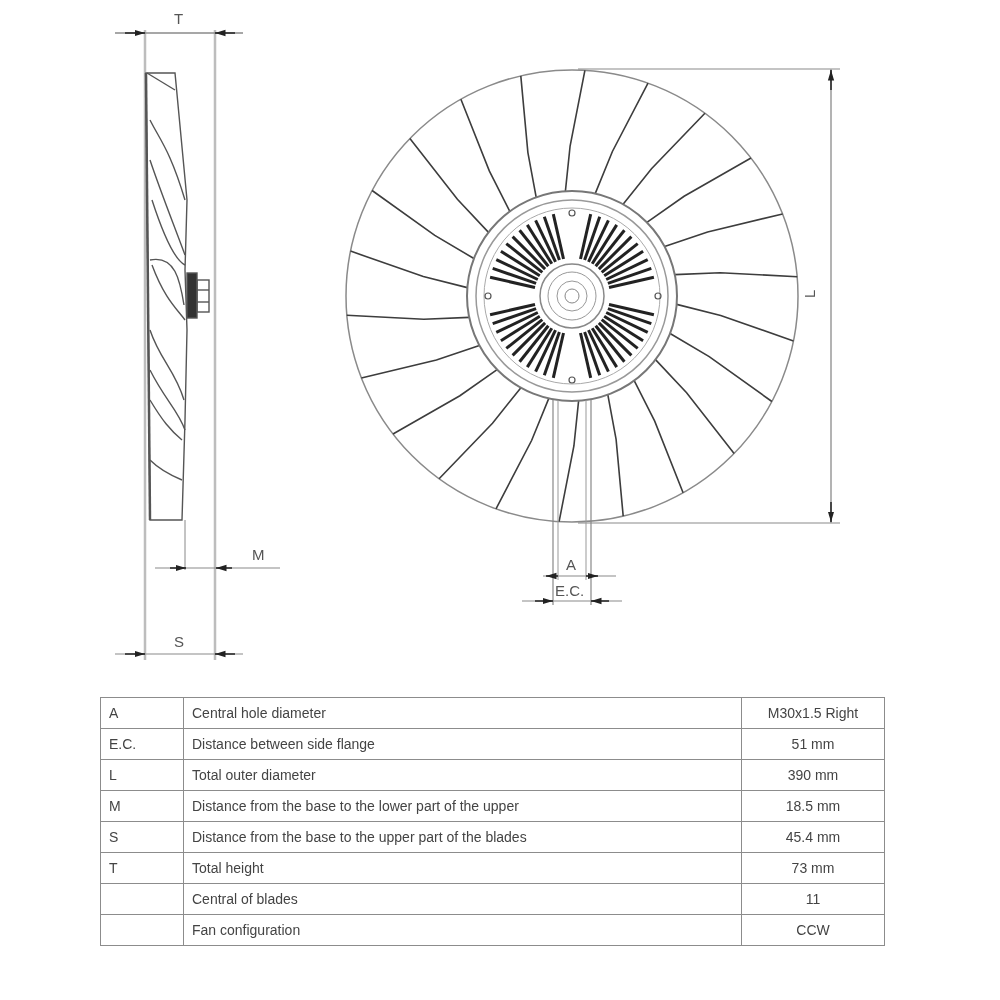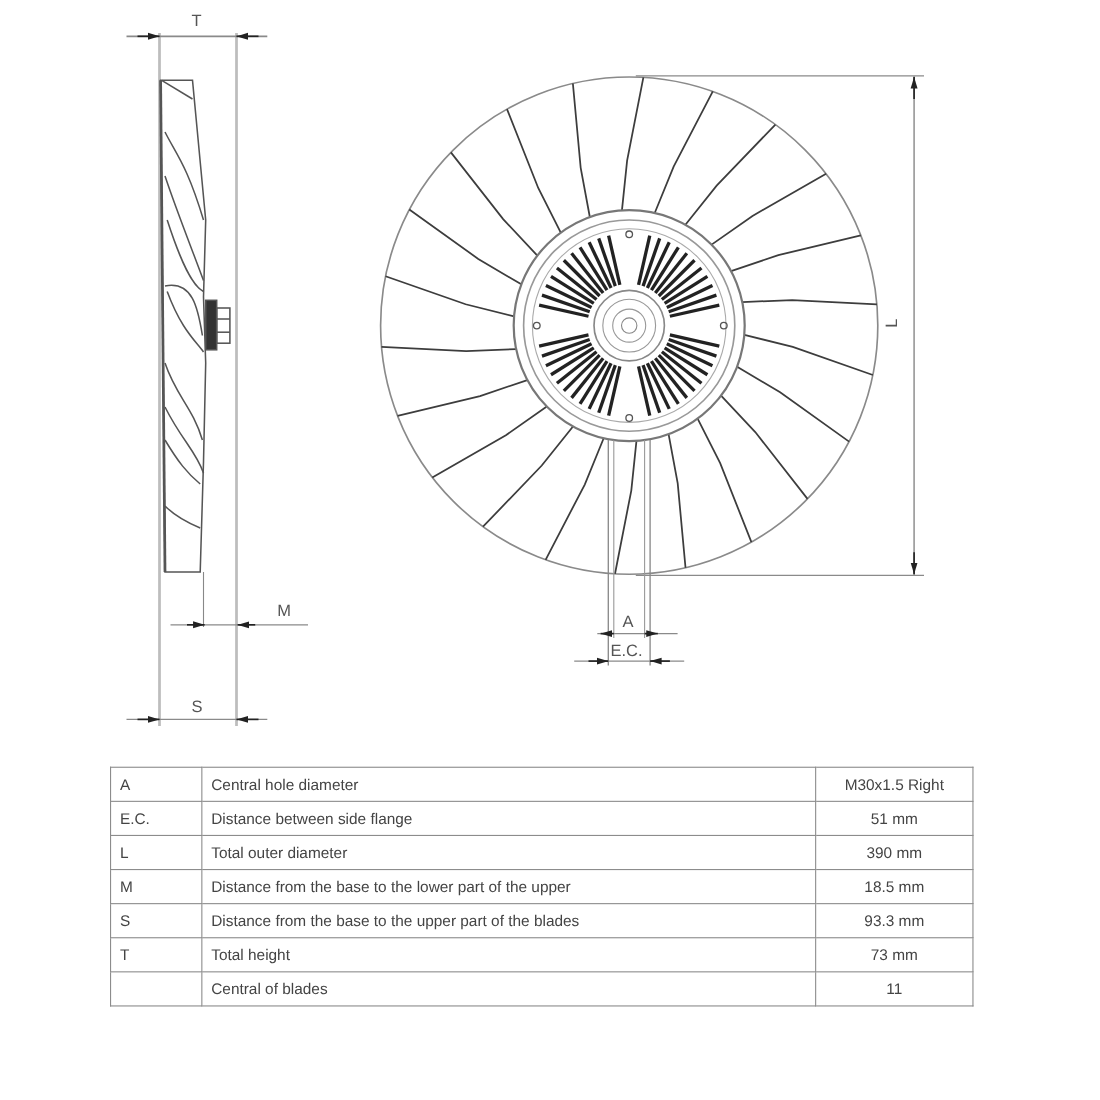--- a/index.html
+++ b/index.html
@@ -209,26 +209,31 @@
     <td class="val">390 mm</td>
   </tr>
       <tr>
     <td class="code">M</td>
     <td class="desc">Distance from the base to the lower part of the upper</td>
     <td class="val">18.5 mm</td>
   </tr>
       <tr>
     <td class="code">S</td>
     <td class="desc">Distance from the base to the upper part of the blades</td>
-    <td class="val">93.3 mm</td>
+    <td class="val">45.4 mm</td>
   </tr>
       <tr>
     <td class="code">T</td>
     <td class="desc">Total height</td>
     <td class="val">73 mm</td>
   </tr>
       <tr>
     <td class="code"></td>
     <td class="desc">Central of blades</td>
     <td class="val">11</td>
   </tr>
+      <tr>
+    <td class="code"></td>
+    <td class="desc">Fan configuration</td>
+    <td class="val">CCW</td>
+  </tr>
     </tbody>
 </table>
 
 </body></html>

